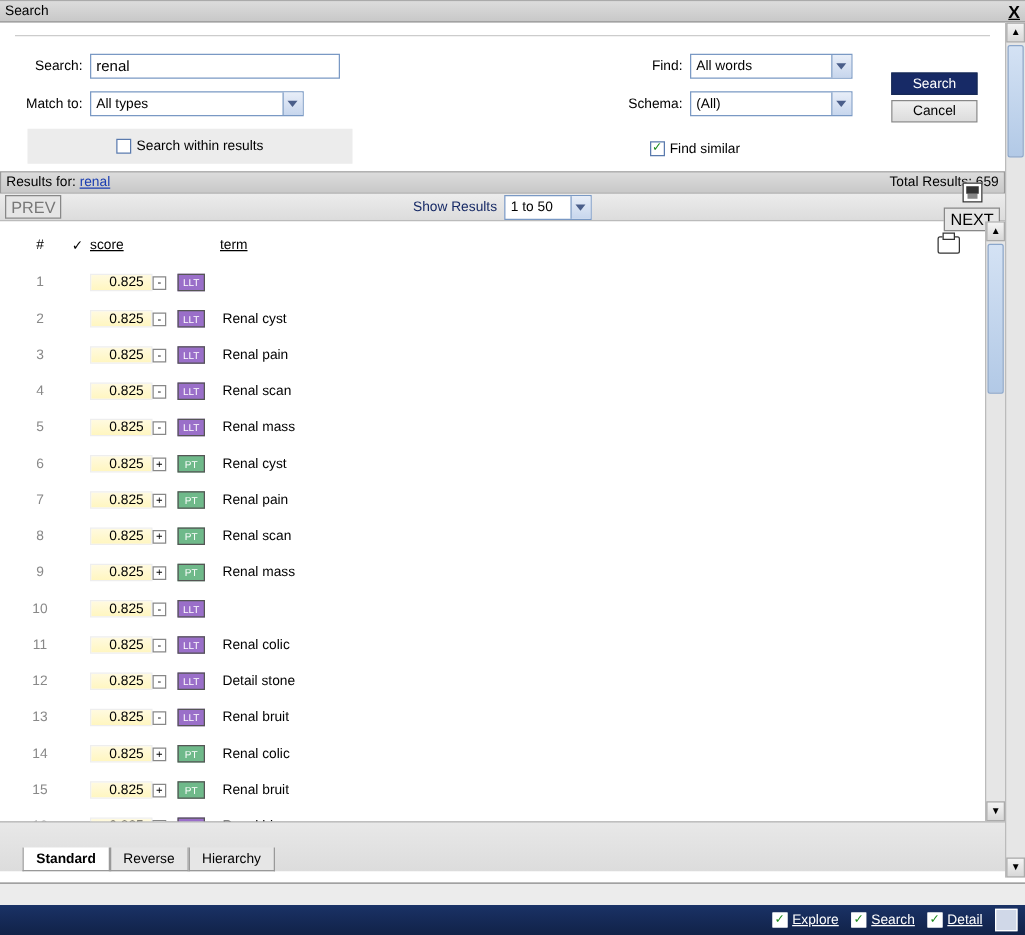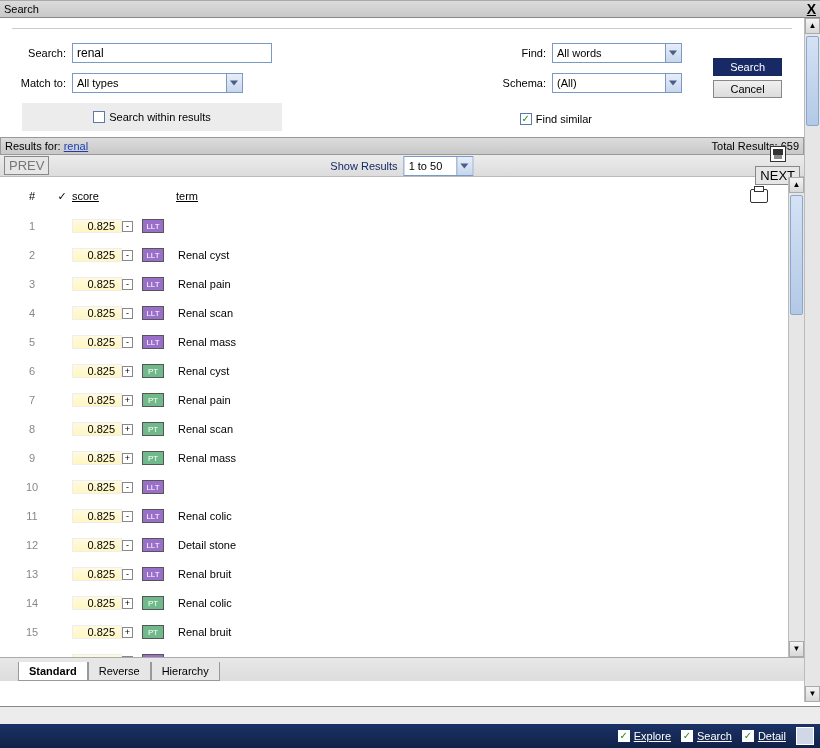--- a/index.html
+++ b/index.html
@@ -191,21 +191,21 @@
     display:inline-block; width:22px; height:14px;
     font-size:8px; font-weight:normal; text-align:center; line-height:14px;
     color:#fff; border:1px solid #555;
   }
   .type-llt { background:#9a6fc9; }
   .type-pt  { background:#6fb98a; color:#1a3a1a;}
   .row .col-term-v { flex:1; padding-left:8px; }
   .tabs {
     border-top:1px solid #aaa;
     background: linear-gradient(#e8e8e8,#dcdcdc);
-    height: 24px;
+    height: 40px;
     display:flex; align-items:flex-end;
     padding-left: 18px;
   }
   .tab {
     border:1px solid #999; border-top:none;
     padding: 3px 10px;
     font-size: 11px;
     background: #e6e6e6;
     cursor:pointer;
     margin-right: 0;

